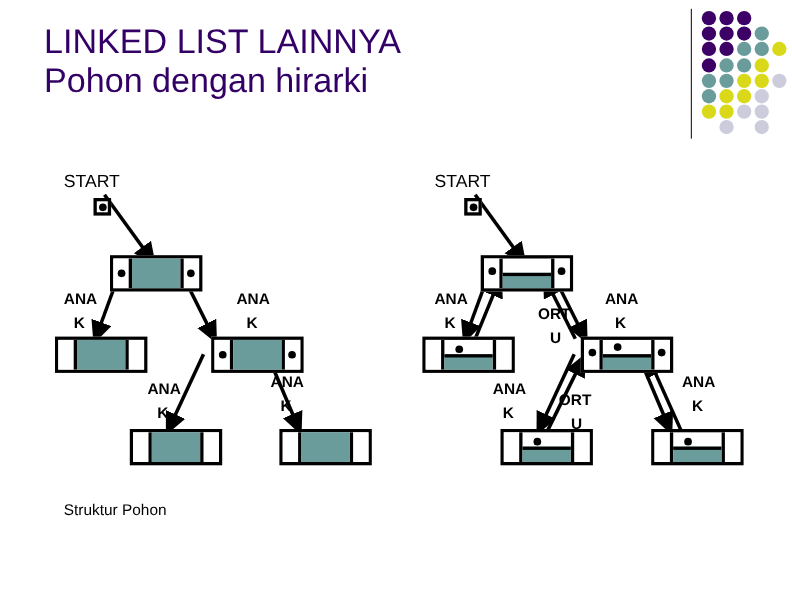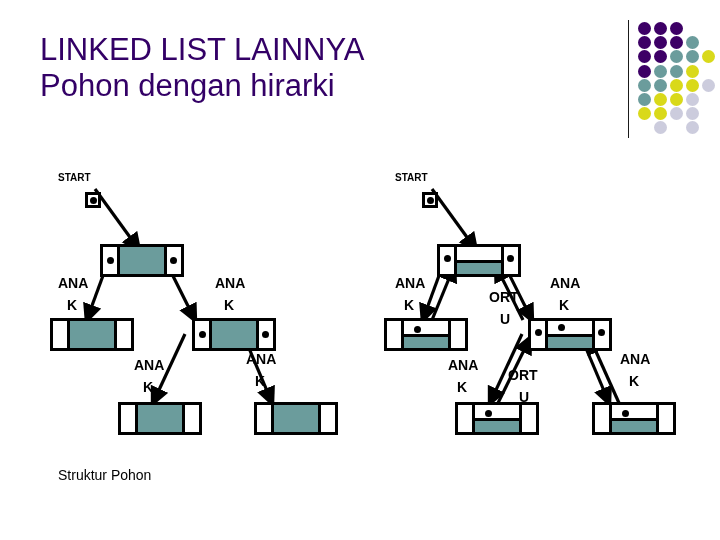--- a/index.html
+++ b/index.html
@@ -3,21 +3,21 @@
 <meta charset="utf-8">
 <style>
   html,body{margin:0;padding:0;}
   body{
     width:720px;height:540px;
     background:#ffffff;
     font-family:"Liberation Sans", sans-serif;
     overflow:hidden;
     position:relative;
   }
-  #slide{position:absolute;left:0;top:12px;width:720px;height:436px;}
+  #slide{position:absolute;left:0;top:0;width:720px;height:436px;}
 
   
   .title-block{position:absolute;left:40px;top:20px;width:560px;}
   .title-line{
     color:#330066;
     font-size:31px;
     font-weight:400;
     line-height:36px;
     letter-spacing:0px;
     white-space:nowrap;
@@ -44,21 +44,21 @@
   
   .node.typeB .fill{left:17px;right:17px;bottom:0;height:11px;border-top:3px solid #000;}
 
   .pin{position:absolute;width:7px;height:7px;border-radius:50%;background:#000;}
 
   
   .startbox{position:absolute;box-sizing:border-box;width:16px;height:16px;border:3px solid #000;background:#fff;}
 
   
   .lbl{position:absolute;color:#000;font-size:14px;font-weight:700;line-height:15px;white-space:nowrap;}
-  .lbl.reg{font-weight:700;font-size:10px;}
+  .lbl.reg{font-weight:400;font-size:16px;}
   .caption{position:absolute;left:58px;top:455px;color:#000;font-size:14px;font-weight:400;white-space:nowrap;}
 </style>
 </head>
 <body>
 
 <div id="slide">
 
   <div class="title-block">
     <div class="title-line">LINKED LIST LAINNYA</div>
     <div class="title-line">Pohon dengan hirarki</div>

